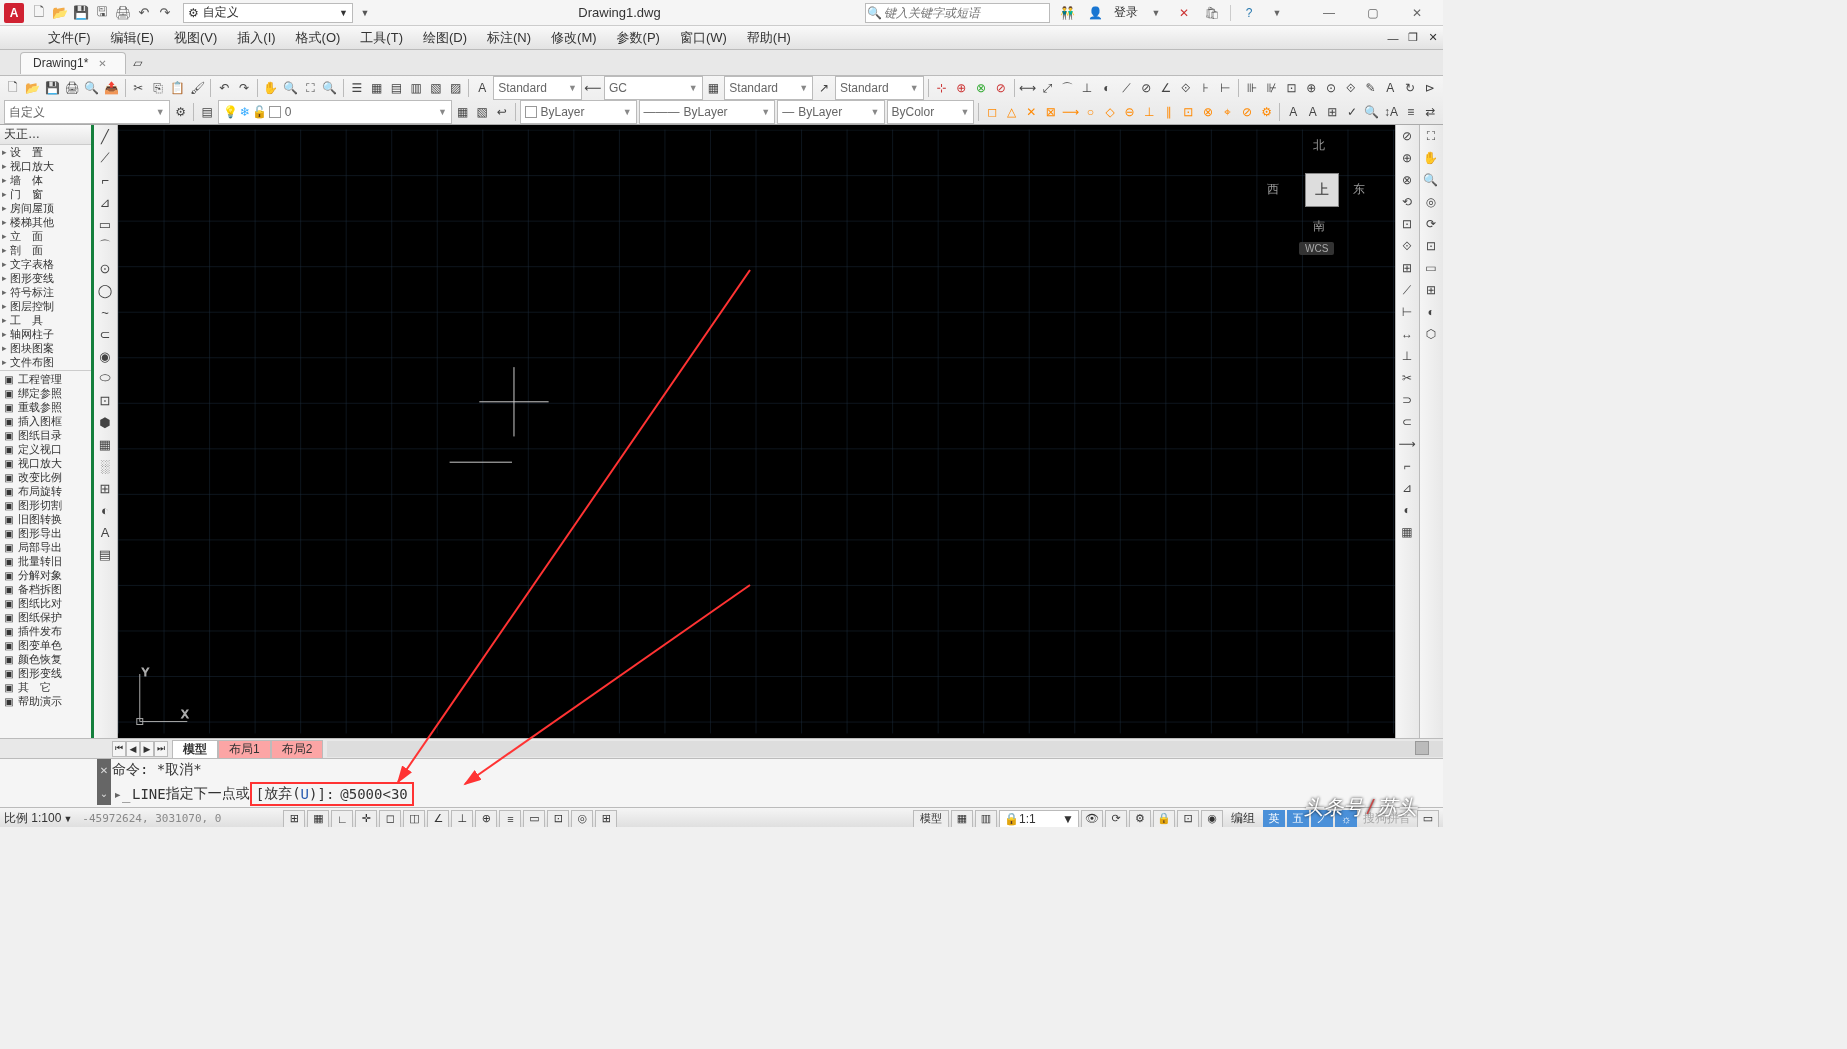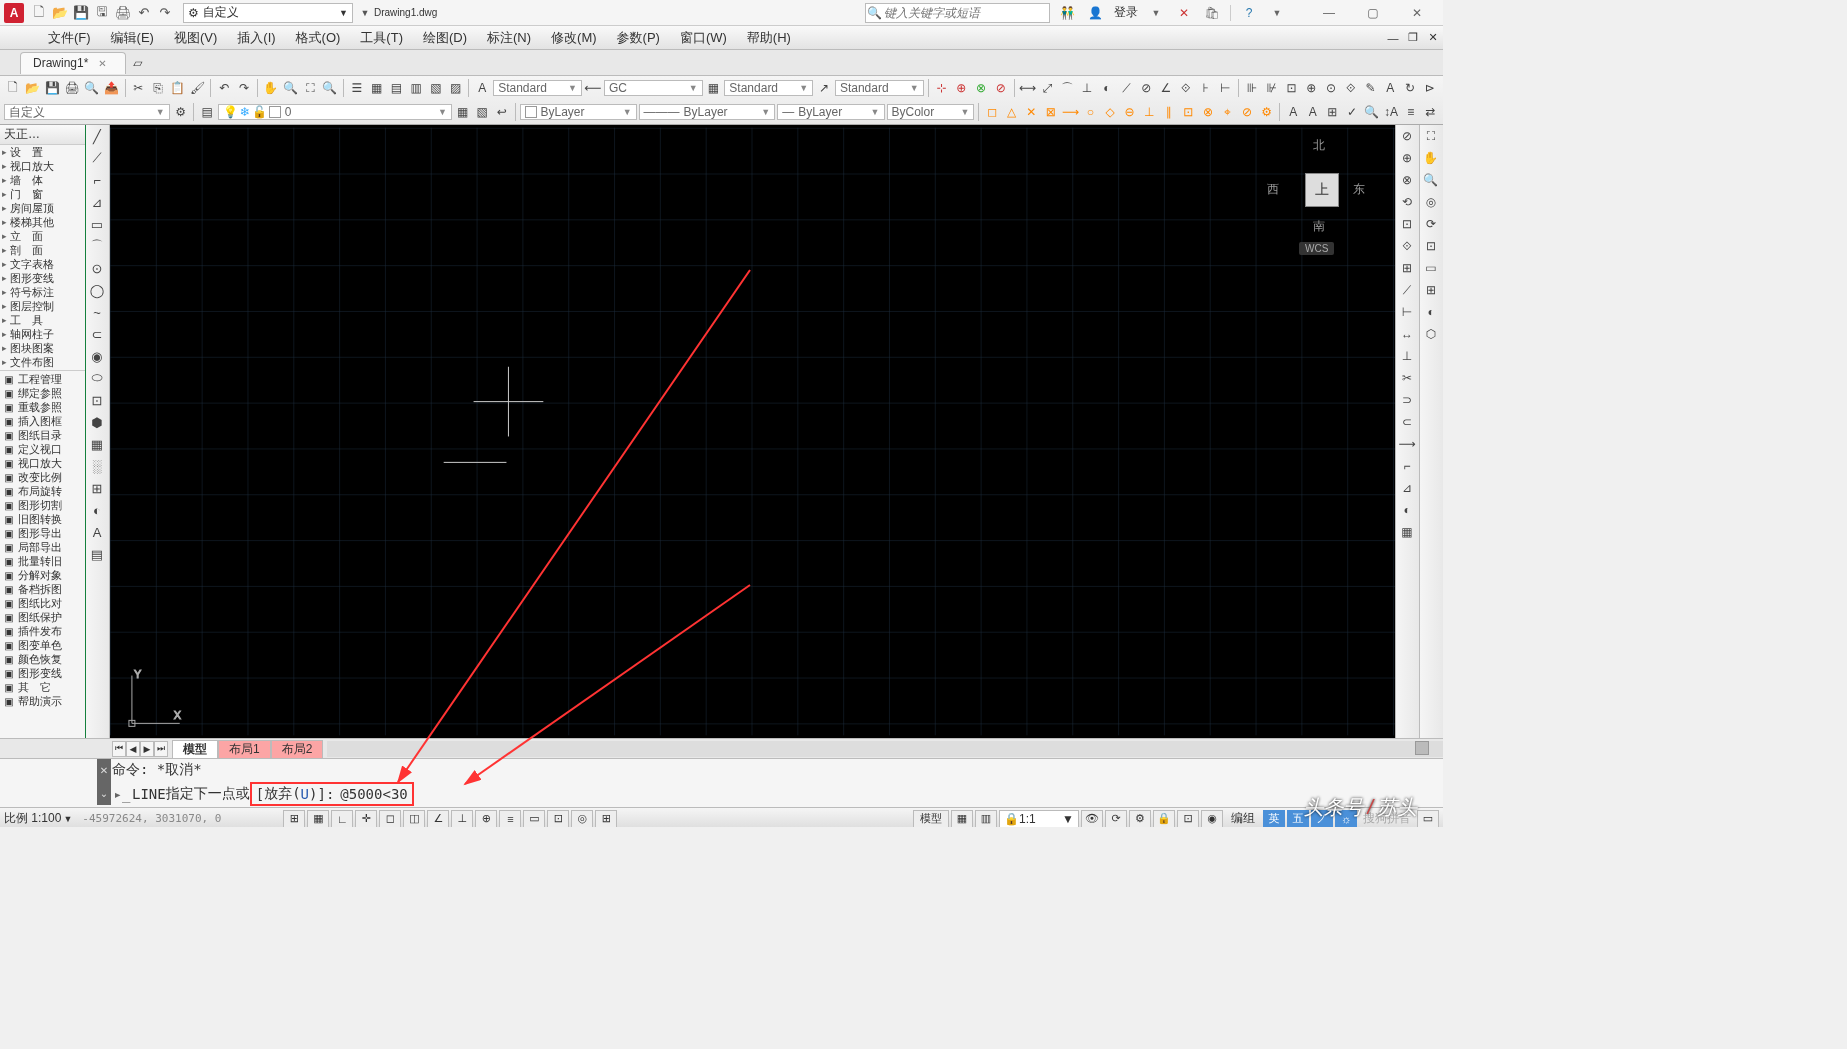--- a/index.html
+++ b/index.html
@@ -6,21 +6,21 @@
 body { font-family: "Microsoft YaHei", Arial, sans-serif; font-size: 12px; background: #e8e8e8; overflow: hidden; width: 1847px; height: 1049px; position: relative; color: #333; }
 .img-area { position: relative; width: 1443px; height: 827px; }
 
 
 .titlebar { height: 26px; background: #f5f5f5; border-bottom: 1px solid #ccc; display: flex; align-items: center; padding: 0 4px; }
 .logo { width: 20px; height: 20px; background: #d02232; color: #fff; font-weight: bold; text-align: center; line-height: 20px; border-radius: 2px; margin-right: 6px; }
 .qat { display: flex; gap: 3px; align-items: center; }
 .qat .ic { width: 18px; height: 18px; display: flex; align-items: center; justify-content: center; font-size: 13px; color: #555; cursor: pointer; }
 .qat-dd { width: 170px; height: 20px; border: 1px solid #bbb; background: #fff; display: flex; align-items: center; padding: 0 4px; margin-left: 6px; }
 .qat-dd .gear { margin-right: 4px; font-size: 12px; }
-.titlebar .title { flex: 1; text-align: left; font-size: 10px; }
+.titlebar .title { flex: 1; text-align: center; font-size: 13px; }
 .search-box { width: 185px; height: 20px; border: 1px solid #bbb; background: #fff; display: flex; align-items: center; }
 .search-box .mg { width: 18px; text-align: center; color: #888; }
 .search-box input { border: none; outline: none; flex: 1; font-size: 12px; font-style: italic; color: #ec4899; background: transparent; }
 .title-right { display: flex; align-items: center; gap: 8px; margin-left: 8px; }
 .title-right .ic { width: 20px; height: 20px; display: flex; align-items: center; justify-content: center; color: #666; cursor: pointer; }
 .win-ctrl { display: flex; gap: 0; margin-left: 20px; }
 .win-ctrl .wc { width: 44px; height: 24px; display: flex; align-items: center; justify-content: center; color: #666; cursor: pointer; }
 
 
 .menubar { height: 24px; background: linear-gradient(#f9f9f9,#e3e3e3); border-bottom: 1px solid #bbb; display: flex; align-items: center; padding-left: 38px; }
@@ -32,29 +32,29 @@
 .doctabs { height: 26px; background: #e8e8e8; display: flex; align-items: center; padding-left: 20px; border-bottom: 1px solid #bbb; }
 .doctab { height: 22px; padding: 0 18px 0 12px; background: #f9f9f9; border: 1px solid #bbb; border-bottom: none; border-radius: 4px 4px 0 0; display: flex; align-items: center; gap: 10px; font-size: 12px; position: relative; }
 .doctab .tx { color: #888; cursor: pointer; font-size: 10px; }
 .doctab.new { background: transparent; border: none; width: 24px; padding: 0; justify-content: center; }
 
 
 .toolbars { background: linear-gradient(#f5f5f5,#e8e8e8); border-bottom: 1px solid #aaa; }
 .tb-row { height: 24px; display: flex; align-items: center; padding: 1px 4px; gap: 2px; }
 .tb-row .tic { width: 18px; height: 18px; display: flex; align-items: center; justify-content: center; font-size: 12px; color: #444; cursor: pointer; border: 1px solid transparent; }
 .tb-row .sep { width: 1px; height: 18px; background: #bbb; margin: 0 2px; }
-.tb-row .dd { height: 16px; border: 1px solid #bbb; background: #fff; display: flex; align-items: center; padding: 0 4px; font-size: 12px; color: #666; }
+.tb-row .dd { height: 24px; border: 1px solid #bbb; background: #fff; display: flex; align-items: center; padding: 0 4px; font-size: 12px; color: #666; }
 .dd .sw { width: 12px; height: 12px; border: 1px solid #999; margin-right: 4px; background: #fff; }
 .dd .arr { margin-left: auto; font-size: 9px; color: #888; }
 
 
 .main { display: flex; height: calc(827px - 26px - 24px - 26px - 48px - 20px - 48px - 22px); position: relative; }
 
 
-.panel-left { width: 86px; background: #f5f5f5; border-right: 1px solid #15803d; overflow: hidden; }
+.panel-left { width: 94px; background: #f5f5f5; border-right: 3px solid #15803d; overflow: hidden; }
 .panel-left .hdr { height: 20px; background: linear-gradient(#fafafa,#e5e5e5); border-bottom: 1px solid #ccc; padding: 0 4px; font-size: 12px; display: flex; align-items: center; }
 .panel-left .itm { height: 14px; display: flex; align-items: center; padding: 0 2px; font-size: 11px; cursor: pointer; white-space: nowrap; }
 .panel-left .itm .ar { width: 8px; font-size: 9px; color: #666; }
 .panel-left .itm .ico { width: 14px; height: 12px; display: inline-flex; align-items: center; justify-content: center; font-size: 10px; margin-right: 2px; }
 .panel-left .sep-line { height: 1px; background: #ccc; margin: 1px 0; }
 
 
 .draw-tb { width: 24px; background: linear-gradient(90deg,#f5f5f5,#e8e8e8); border-right: 1px solid #bbb; display: flex; flex-direction: column; }
 .draw-tb .dic { width: 22px; height: 22px; display: flex; align-items: center; justify-content: center; font-size: 13px; cursor: pointer; color: #444; }
 

